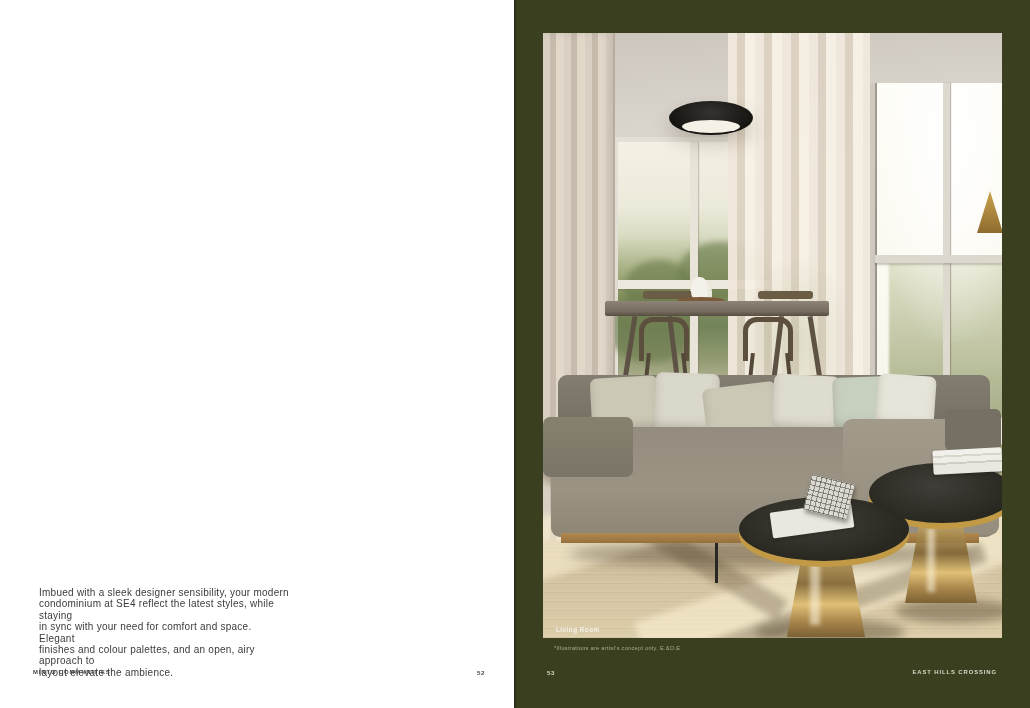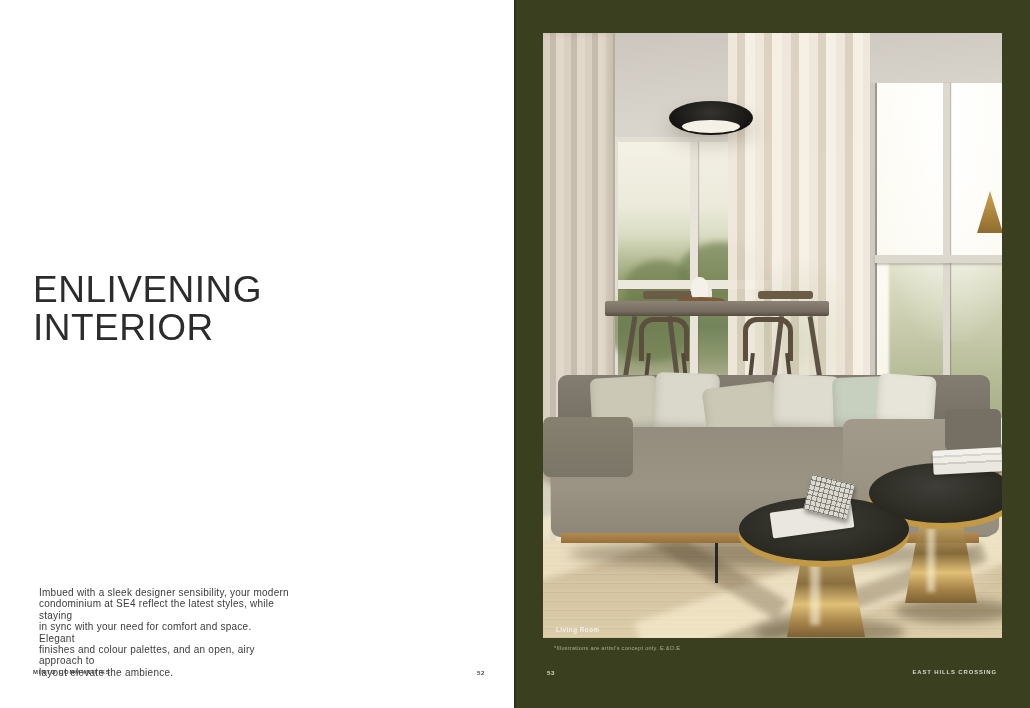--- a/index.html
+++ b/index.html
@@ -175,22 +175,20 @@
 
   .ph-caption { position:absolute; left:13px; bottom:5px; z-index:20; color:#f2f1ea;
       font-size:6.3px; font-weight:700; letter-spacing:0.5px; }
 </style>
 </head>
 <body>
 
 <div class="canvas">
 
   <section class="page-left">
-    <h1 class="headline">ENLIVENING
-INTERIOR</h1>
     <p class="body-copy">Imbued with a sleek designer sensibility, your modern
 condominium at SE4 reflect the latest styles, while staying
 in sync with your need for comfort and space. Elegant
 finishes and colour palettes, and an open, airy approach to
 layout elevate the ambience.</p>
     <div class="footer-l">MINTO COMMUNITIES</div>
     <div class="pagenum-l">52</div>
   </section>
 
   <section class="page-right">

